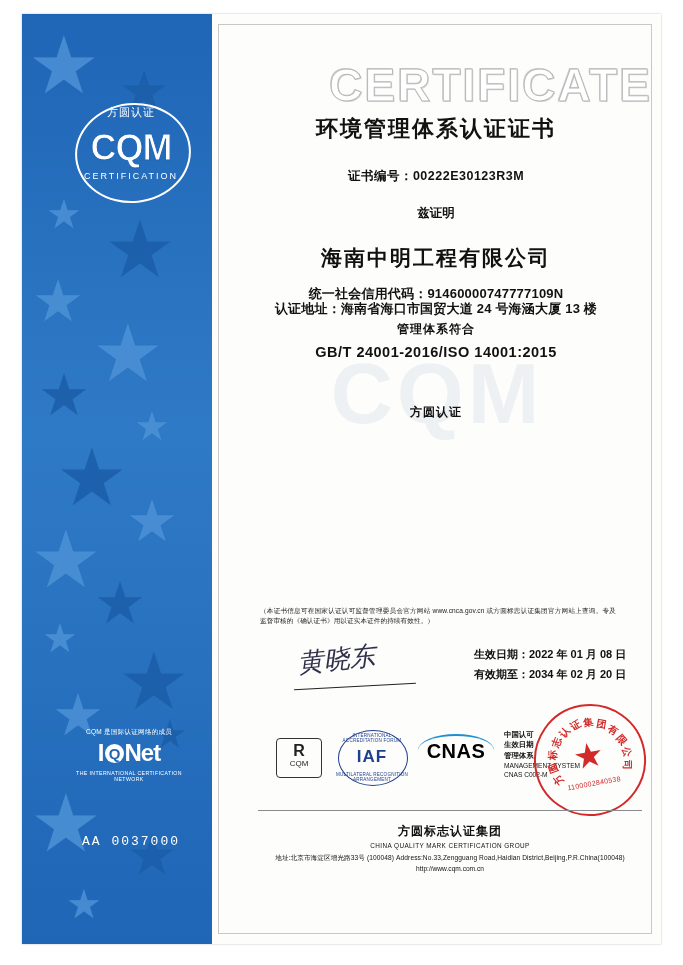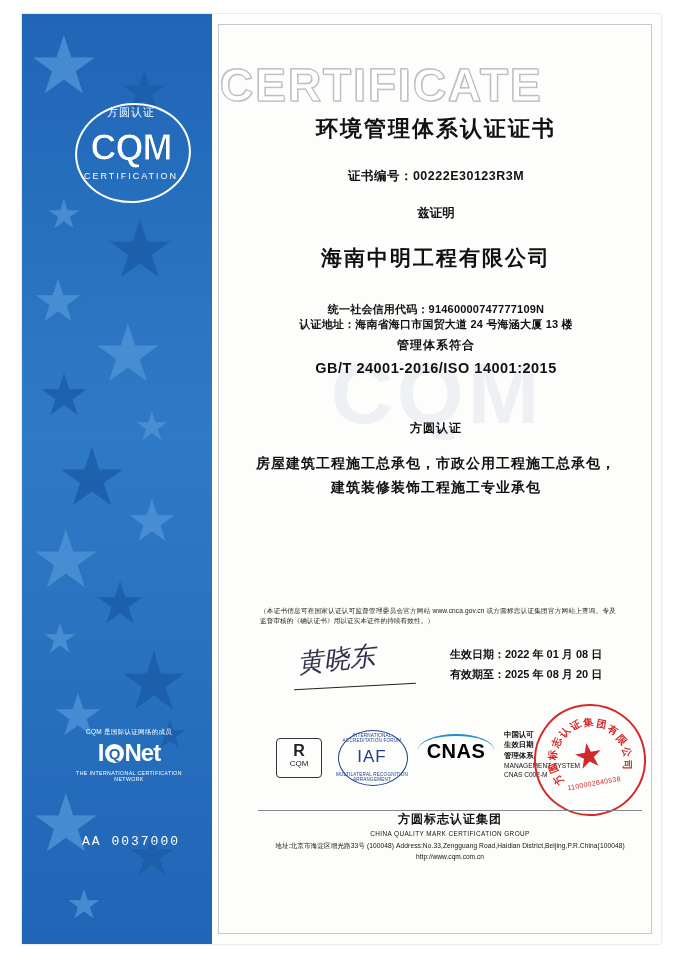--- a/index.html
+++ b/index.html
@@ -68,21 +68,21 @@
     border: 1px solid #c8c8c8;
     box-sizing: border-box;
   }
 
   
   .cert-outline {
     position: absolute;
     left: 198px;
     top: 44px;
     width: 432px;
-    text-align: left;
+    text-align: right;
     font-family: "Liberation Sans", sans-serif;
     font-weight: bold;
     font-size: 46px;
     letter-spacing: 2px;
     color: #ffffff;
     -webkit-text-stroke: 1px #b7b7b7;
     text-shadow: 1px 1px 0 #d8d8d8, -1px -1px 0 #cfcfcf;
   }
 
   
@@ -219,22 +219,22 @@
     font-weight: bold;
   }
   .company {
     margin-top: 22px;
     font-family: "DejaVu Sans", sans-serif;
     font-weight: bold;
     font-size: 21px;
     letter-spacing: 2px;
   }
   .detail-lines {
-    margin-top: 30px;
-    font-size: 11px;
+    margin-top: 14px;
+    font-size: 13px;
     line-height: 15px;
     font-weight: bold;
     letter-spacing: 0.2px;
   }
   .conform-label {
     margin-top: 5px;
     font-size: 12px;
     font-weight: bold;
     letter-spacing: 1px;
   }
@@ -267,21 +267,21 @@
     font-size: 6.6px;
     line-height: 10px;
     color: #222;
     text-align: justify;
     letter-spacing: 0.1px;
   }
 
   
   .dates {
     position: absolute;
-    left: 428px;
+    left: 452px;
     top: 630px;
     width: 166px;
     font-size: 11px;
     line-height: 20px;
     font-weight: bold;
     text-align: left;
     color: #111;
   }
 
   
@@ -343,21 +343,21 @@
     left: 4px; top: 0;
     width: 68px; height: 54px;
     border: 1.5px solid #1f3f8f;
     border-radius: 50%;
   }
   .acc-iaf .word {
     position: absolute;
     left: 0; top: 17px;
     width: 76px;
     font-size: 17px;
-    font-weight: normal;
+    font-weight: bold;
     color: #1f3f8f;
     letter-spacing: 1px;
   }
   .acc-iaf .topt {
     position: absolute;
     left: 0; top: 3px;
     width: 76px;
     font-size: 4.6px;
     color: #1f3f8f;
     letter-spacing: 0.2px;
@@ -446,21 +446,21 @@
 
   
   .footer {
     position: absolute;
     left: 236px;
     top: 796px;
     width: 384px;
     text-align: center;
     color: #111;
     border-top: 1px solid #8a8a8a;
-    padding-top: 0;
+    padding-top: 12px;
   }
   .footer .org-cn {
     font-size: 12px;
     font-weight: bold;
     letter-spacing: 1px;
   }
   .footer .org-en {
     font-size: 6.4px;
     letter-spacing: 0.4px;
     margin-top: 2px;
@@ -541,37 +541,33 @@
 
       <div class="detail-lines">
         <div>统一社会信用代码：91460000747777109N</div>
         <div>认证地址：海南省海口市国贸大道 24 号海涵大厦 13 楼</div>
       </div>
 
       <div class="conform-label">管理体系符合</div>
       <div class="standard">GB/T 24001-2016/ISO 14001:2015</div>
 
       <div class="scope-label">方圆认证</div>
-      <div class="scope-text">
-        <div>房屋建筑工程施工总承包，市政公用工程施工总承包，</div>
-        <div>建筑装修装饰工程施工专业承包</div>
-      </div>
     </div>
 
     <div class="note">（本证书信息可在国家认证认可监督管理委员会官方网站 www.cnca.gov.cn 或方圆标志认证集团官方网站上查询。专及监督审核的《确认证书》用以证实本证件的持续有效性。）</div>
 
     <div class="signature">黄晓东</div>
     <div class="sig-line"></div>
 
     <div class="dates">
       <div>
         <span>生效日期：</span><span>2022 年 01 月 08 日</span>
       </div>
       <div>
-        <span>有效期至：</span><span>2025 年 08 月 20 日</span>
+        <span>有效期至：</span><span>2034 年 02 月 20 日</span>
       </div>
     </div>
 
     <div class="acc-row">
       <div class="acc acc-rcqm">
         <span class="r">R</span>
         <span>CQM</span>
       </div>
 
       <div class="acc acc-iaf">

